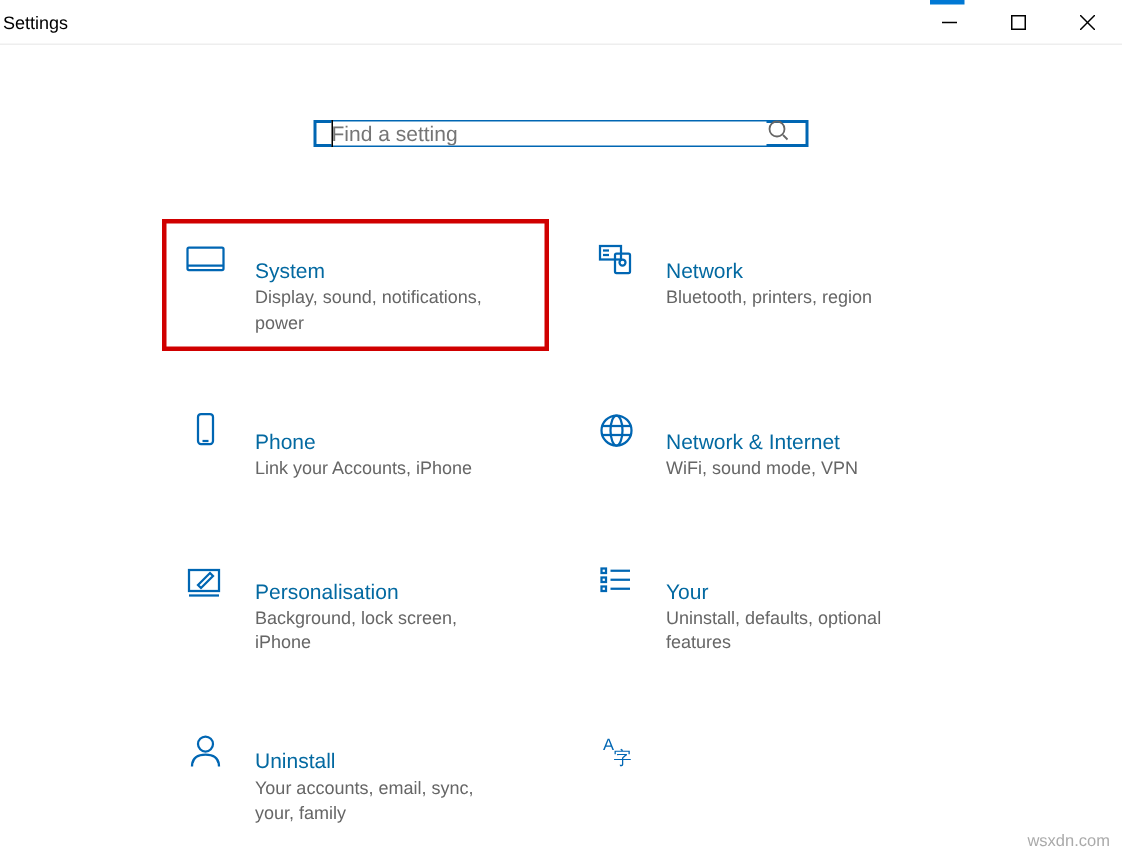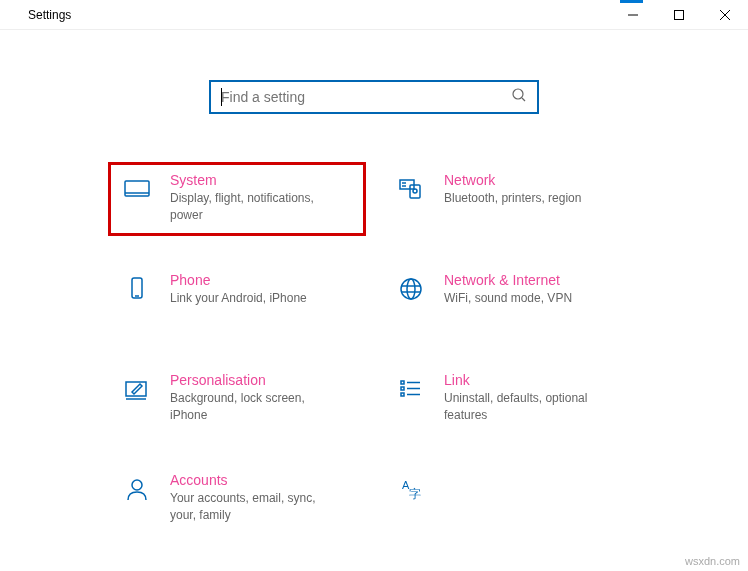--- a/index.html
+++ b/index.html
@@ -9,21 +9,21 @@
       width: 748px;
       height: 571px;
       overflow: hidden;
       position: relative;
     }
     .titlebar {
       height: 30px;
       display: flex;
       align-items: center;
       justify-content: space-between;
-      padding-left: 28px;
+      padding-left: 2px;
       font-size: 12px;
       color: #000;
       border-bottom: 1px solid #eee;
     }
     .titlebar .controls {
       display: flex;
       height: 100%;
     }
     .titlebar .controls .ctrl {
       width: 46px;
@@ -42,21 +42,21 @@
       top: 0;
       right: 105px;
     }
     .search-wrap {
       display: flex;
       justify-content: center;
       margin-top: 50px;
     }
     .search {
       width: 330px;
-      height: 34px;
+      height: 18px;
       border: 2px solid #0066b3;
       display: flex;
       align-items: center;
       padding: 4px 10px;
       position: relative;
     }
     .search input {
       border: none;
       outline: none;
       flex: 1;
@@ -98,22 +98,23 @@
       flex-shrink: 0;
       margin-right: 16px;
       color: #0066b3;
       display: flex;
       align-items: center;
       justify-content: center;
     }
     .tile .icon svg { stroke: #0066b3; fill: none; stroke-width: 1.5; }
     .tile .txt .title {
       font-size: 14px;
-      color: #ec4899;
+      color: #0369a1;
       margin-bottom: 2px;
+      margin-top: 16px;
     }
     .tile .txt .desc {
       font-size: 12px;
       color: #666;
       line-height: 1.4;
       max-width: 170px;
     }
     .watermark {
       position: absolute;
       bottom: 4px;
@@ -166,21 +167,21 @@
 
   <div class="tile highlight">
     <span class="icon">
       <svg width="30" height="30" viewBox="0 0 30 30">
           <rect x="3" y="7" width="24" height="15" rx="1"></rect>
           <line x1="3" y1="19" x2="27" y2="19"></line>
         </svg>
     </span>
     <div class="txt">
       <div class="title">System</div>
-      <div class="desc">Display, flight, notifications, power</div>
+      <div class="desc">Display, sound, notifications, power</div>
     </div>
   </div>
 
   <div class="tile">
     <span class="icon">
       <svg width="30" height="30" viewBox="0 0 30 30">
           <rect x="4" y="6" width="14" height="9"></rect>
           <rect x="14" y="11" width="10" height="13" rx="1"></rect>
           <line x1="6" y1="9" x2="10" y2="9"></line>
           <line x1="6" y1="12" x2="10" y2="12"></line>
@@ -195,21 +196,21 @@
 
   <div class="tile">
     <span class="icon">
       <svg width="30" height="30" viewBox="0 0 30 30">
           <rect x="10" y="4" width="10" height="20" rx="2"></rect>
           <line x1="13" y1="22" x2="17" y2="22"></line>
         </svg>
     </span>
     <div class="txt">
       <div class="title">Phone</div>
-      <div class="desc">Link your Android, iPhone</div>
+      <div class="desc">Link your Accounts, iPhone</div>
     </div>
   </div>
 
   <div class="tile">
     <span class="icon">
       <svg width="30" height="30" viewBox="0 0 30 30">
           <circle cx="15" cy="15" r="10"></circle>
           <ellipse cx="15" cy="15" rx="4" ry="10"></ellipse>
           <line x1="5" y1="12" x2="25" y2="12"></line>
           <line x1="5" y1="18" x2="25" y2="18"></line>
@@ -240,34 +241,34 @@
       <svg width="30" height="30" viewBox="0 0 30 30">
           <rect x="5" y="7" width="3" height="3"></rect>
           <line x1="11" y1="8.5" x2="24" y2="8.5"></line>
           <rect x="5" y="13" width="3" height="3"></rect>
           <line x1="11" y1="14.5" x2="24" y2="14.5"></line>
           <rect x="5" y="19" width="3" height="3"></rect>
           <line x1="11" y1="20.5" x2="24" y2="20.5"></line>
         </svg>
     </span>
     <div class="txt">
-      <div class="title">Link</div>
+      <div class="title">Your</div>
       <div class="desc">Uninstall, defaults, optional features</div>
     </div>
   </div>
 
   <div class="tile">
     <span class="icon">
       <svg width="30" height="30" viewBox="0 0 30 30">
           <circle cx="15" cy="11" r="5"></circle>
           <path d="M6 26 C6 20 10 18 15 18 C20 18 24 20 24 26"></path>
         </svg>
     </span>
     <div class="txt">
-      <div class="title">Accounts</div>
+      <div class="title">Uninstall</div>
       <div class="desc">Your accounts, email, sync, your, family</div>
     </div>
   </div>
 
   <div class="tile">
     <span class="icon">
       <svg width="30" height="30" viewBox="0 0 30 30">
           <text x="6" y="15" font-size="11" fill="#0066b3" stroke="none">A</text>
           <text x="13" y="24" font-size="12" fill="#0066b3" stroke="none">字</text>
         </svg>

